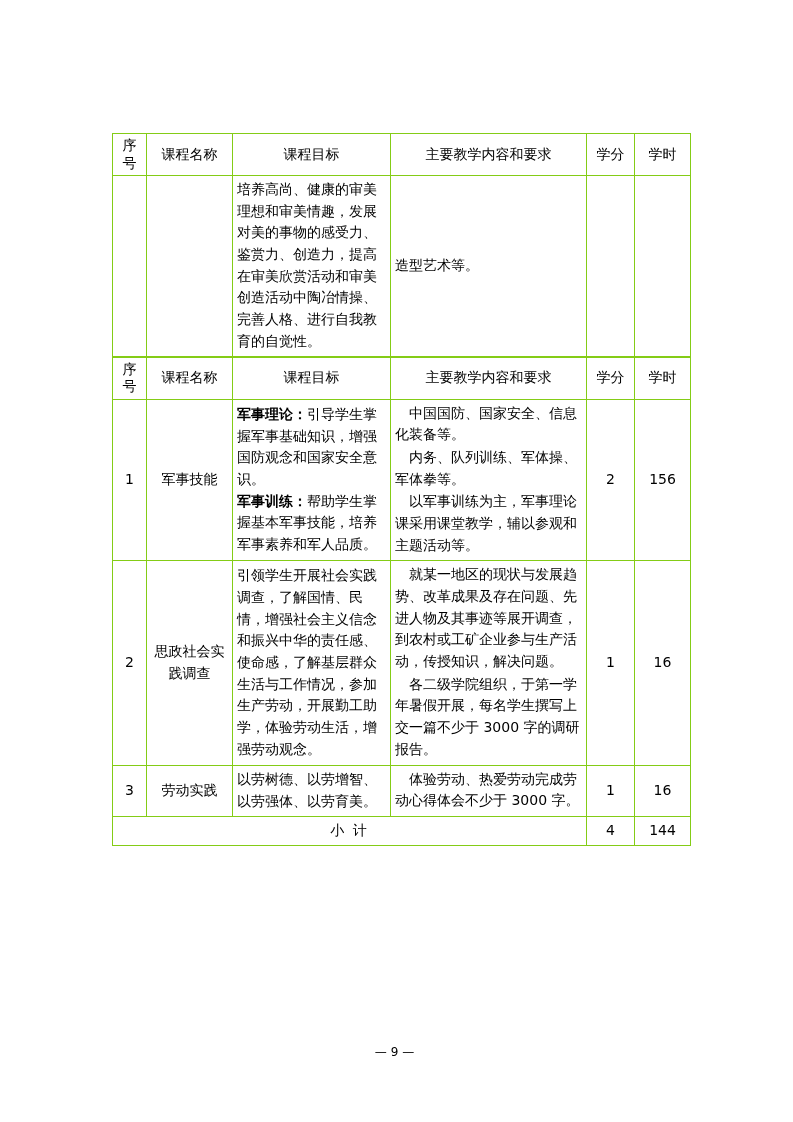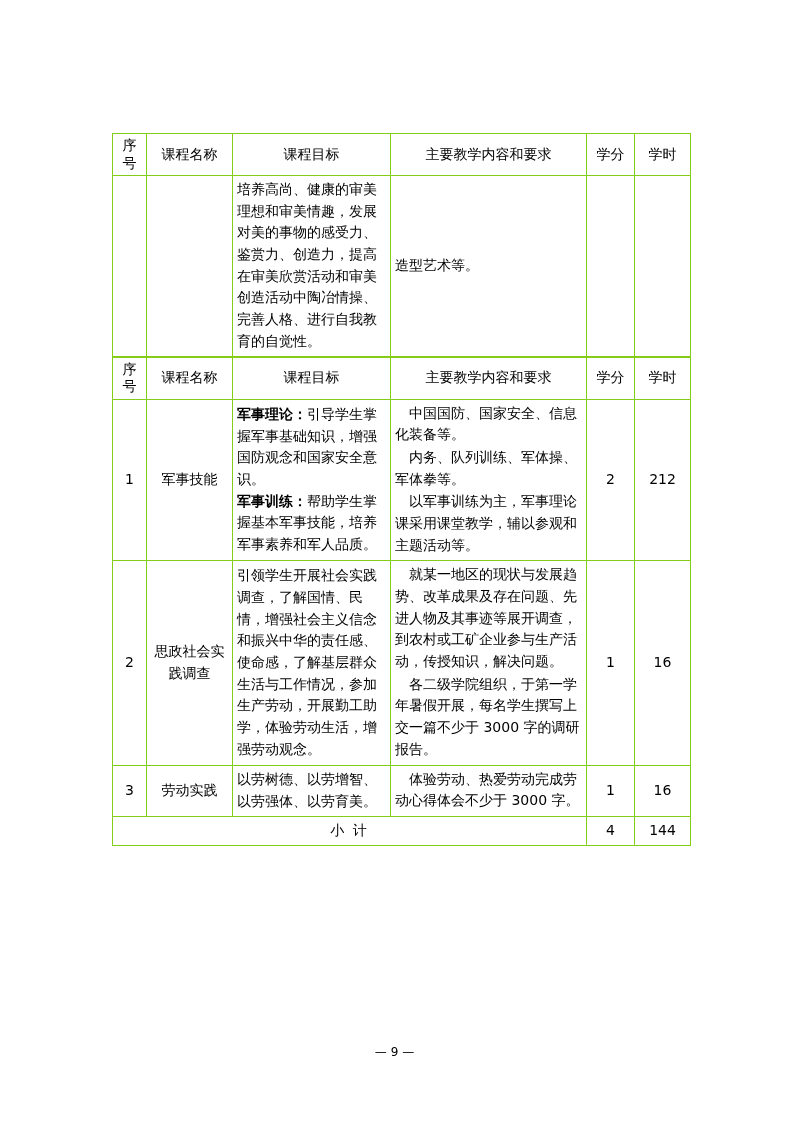--- a/index.html
+++ b/index.html
@@ -158,21 +158,21 @@
           <td class="c-left goal-block">
             <p><span class="goal-lead">军事理论：</span><span>引导学生掌握军事基础知识，增强国防观念和国家安全意识。</span></p>
             <p><span class="goal-lead">军事训练：</span><span>帮助学生掌握基本军事技能，培养军事素养和军人品质。</span></p>
           </td>
           <td class="c-left content-block">
             <p>中国国防、国家安全、信息化装备等。</p>
             <p>内务、队列训练、军体操、军体拳等。</p>
             <p>以军事训练为主，军事理论课采用课堂教学，辅以参观和主题活动等。</p>
           </td>
           <td class="c-center">2</td>
-          <td class="c-center">212</td>
+          <td class="c-center">156</td>
         </tr>
 
         <tr>
           <td class="c-center">2</td>
           <td class="c-center">思政社会实践调查</td>
           <td class="c-left goal-block">
             <p><span>引领学生开展社会实践调查，了解国情、民情，增强社会主义信念和振兴中华的责任感、使命感，了解基层群众生活与工作情况，参加生产劳动，开展勤工助学，体验劳动生活，增强劳动观念。</span></p>
           </td>
           <td class="c-left content-block">
             <p>就某一地区的现状与发展趋势、改革成果及存在问题、先进人物及其事迹等展开调查，到农村或工矿企业参与生产活动，传授知识，解决问题。</p>

